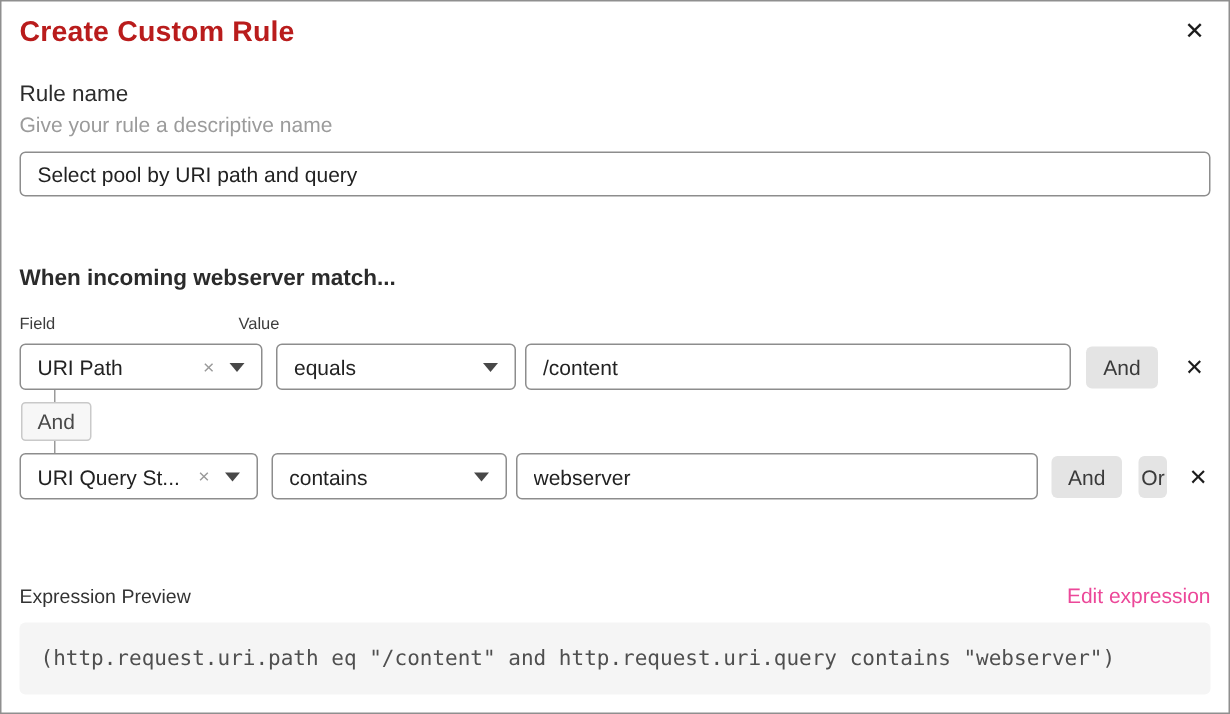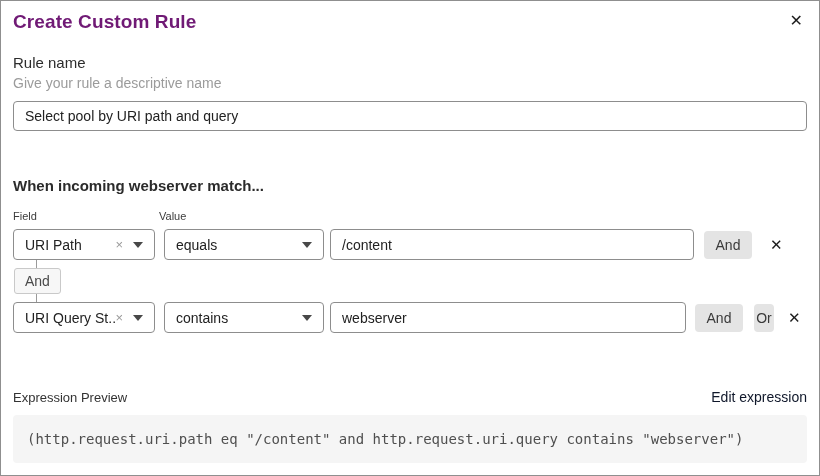--- a/index.html
+++ b/index.html
@@ -12,21 +12,21 @@
     background:#fff;
     border:1px solid #8f8f8f;
     padding:0 12px;
     overflow:hidden;
   }
 
   .dialog-title {
     padding-top:10px;
     font-size:19px;
     font-weight:700;
-    color:#701a75;
+    color:#b91c1c;
     letter-spacing:.1px;
   }
 
   .dialog-close {
     position:absolute; top:6px; right:10px;
     background:none; border:none;
     font-size:16px; font-weight:700; color:#1c1c1c;
     padding:4px 6px; cursor:pointer;
     font-family:inherit;
   }
@@ -55,21 +55,21 @@
 
   .select {
     height:31px;
     border:1px solid #8d8d8d; border-radius:4px;
     background:#fff;
     display:flex; align-items:center;
     padding:0 11px;
     font-size:14px; color:#222;
     cursor:pointer;
   }
-  .sel-field { width:142px; }
+  .sel-field { width:162px; }
   .sel-op { width:160px; margin-left:9px; }
   .select .txt { flex:1; white-space:nowrap; overflow:hidden; }
   .select .clear { color:#9a9a9a; font-size:13px; margin-right:10px; line-height:1; cursor:pointer; }
   .select .chev {
     width:0; height:0; flex:0 0 auto;
     border-left:5px solid transparent;
     border-right:5px solid transparent;
     border-top:6px solid #484848;
   }
 
@@ -111,21 +111,21 @@
     padding:4px 10px;
     border:1px solid #c9c9c9; border-radius:3px;
     background:#f7f7f7;
     font-size:14px; color:#4a4a4a;
     text-align:center; cursor:pointer;
   }
 
   
   .expr-head { display:flex; justify-content:space-between; align-items:center; margin-top:56px; }
   .expr-label { font-size:13px; color:#333; }
-  .expr-link { font-size:14px; color:#0f172a; text-decoration:none; cursor:pointer; }
+  .expr-link { font-size:14px; color:#ec4899; text-decoration:none; cursor:pointer; }
 
   .code-block {
     margin-top:10px;
     height:48px;
     background:#f5f5f5;
     border-radius:4px;
     display:flex; align-items:center;
     padding:0 14px;
     font-family:"Liberation Mono","DejaVu Sans Mono",monospace;
     font-size:14px; color:#4f4f4f;

